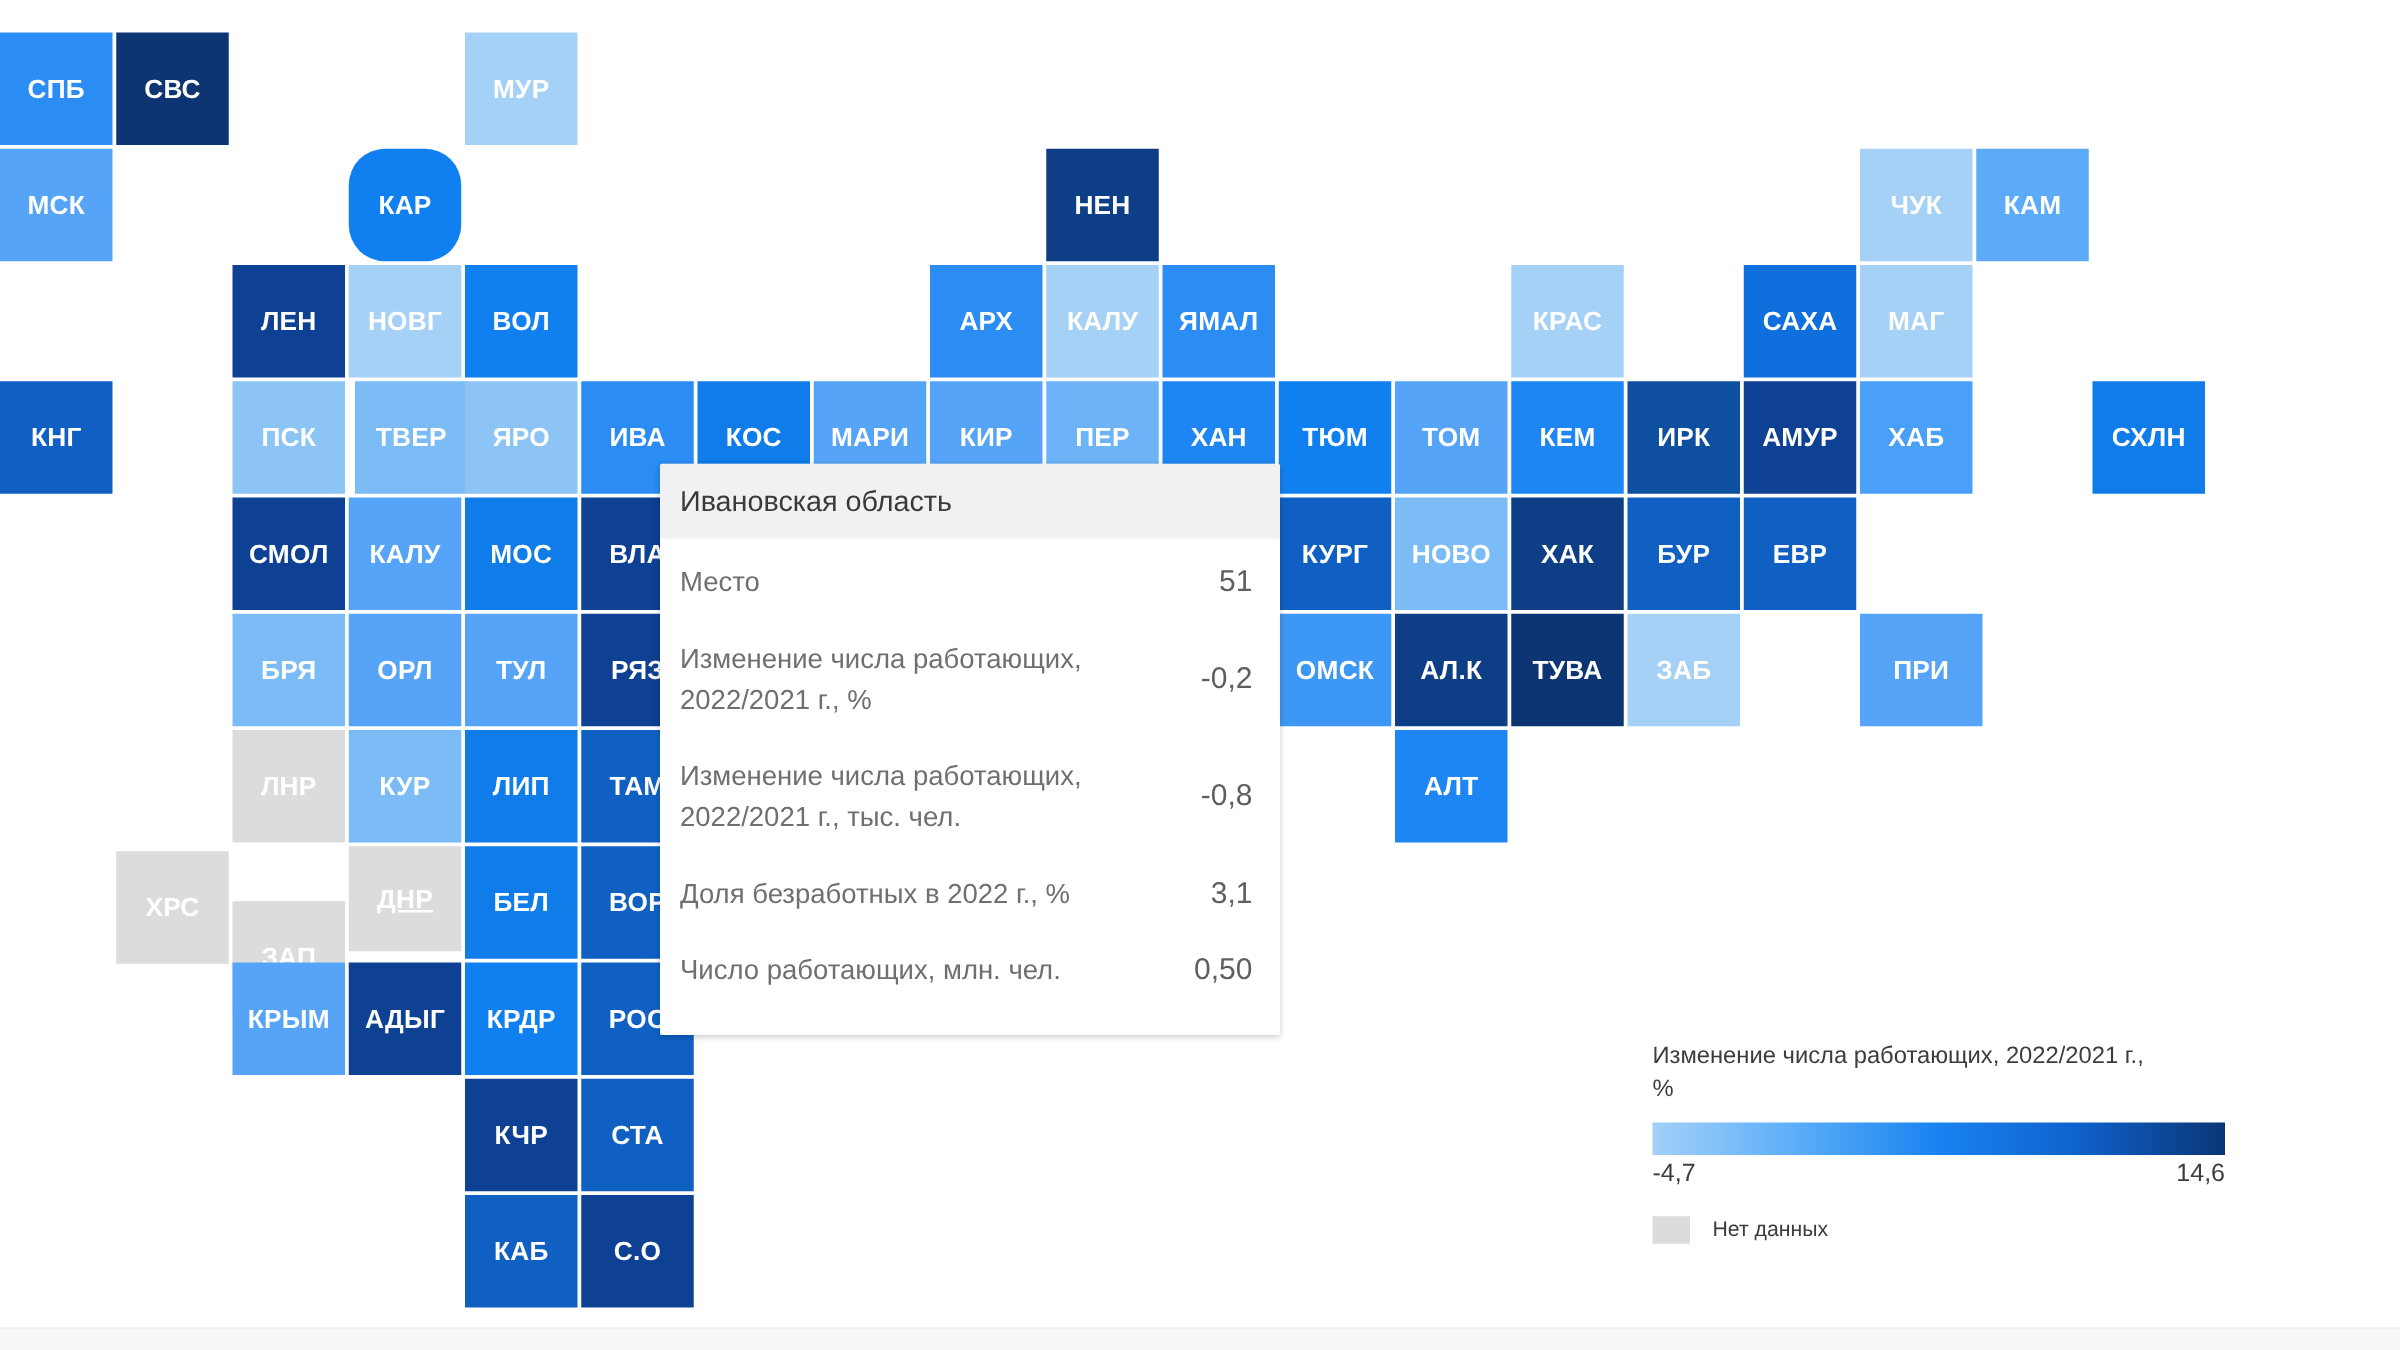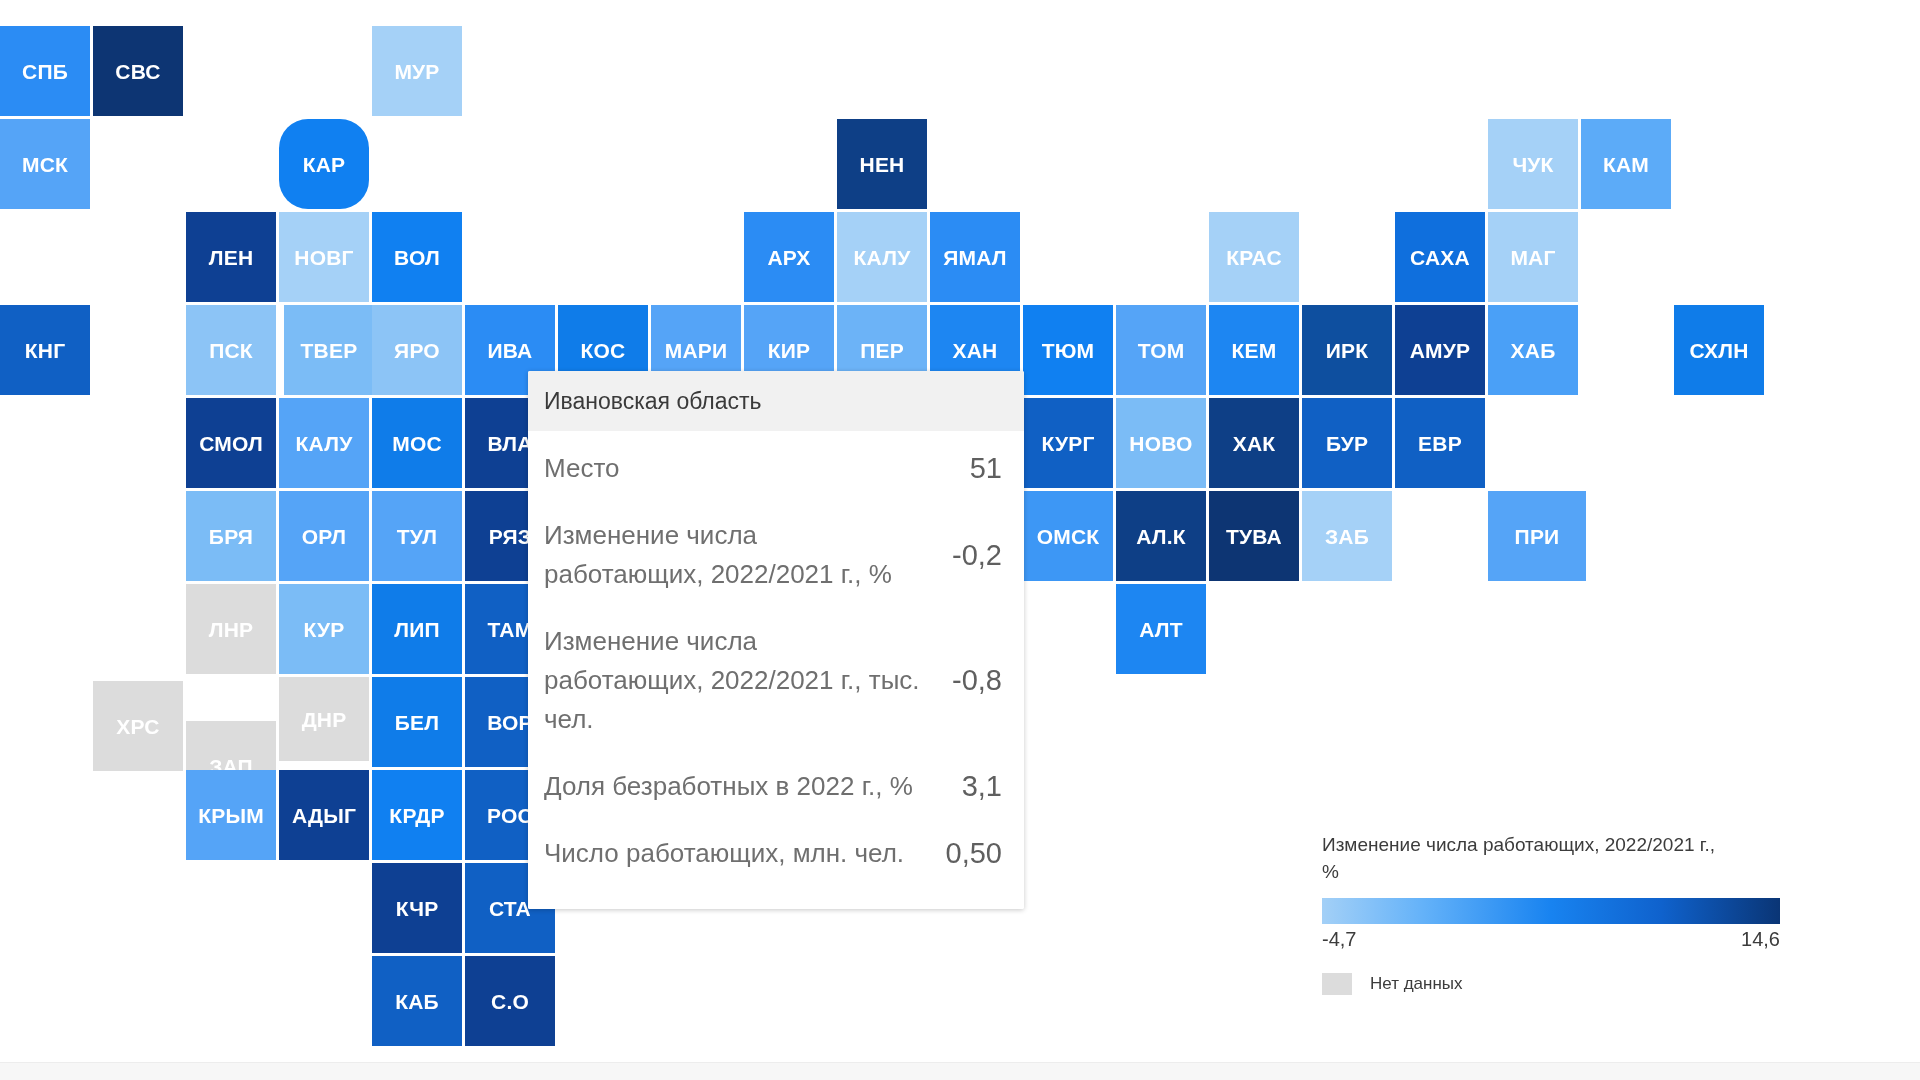--- a/index.html
+++ b/index.html
@@ -79,29 +79,29 @@
 
   .ttrow {
     display: flex;
     align-items: center;
     padding: 14px 22px 14px 16px;
     box-sizing: border-box;
   }
 
   .ttlabel {
     flex: 1 1 auto;
-    font-size: 26px;
+    font-size: 22px;
     color: #6f6f6f;
     line-height: 1.5;
     padding-right: 18px;
   }
 
   .ttvalue {
     flex: 0 0 auto;
-    font-size: 29px;
+    font-size: 24px;
     color: #5f5f5f;
     text-align: right;
     min-width: 62px;
     white-space: nowrap;
   }
 
   
   #legend {
     position: absolute;
     left: 1322px;
@@ -337,21 +337,21 @@
       </div>
       <div class="tile" style="left: 1116px; top: 584px; width: 90px; height: 90px; background: rgb(29, 134, 242);">
         <span class="tlabel">АЛТ</span>
       </div>
       <div class="tile nodata" style="left: 93px; top: 681px; width: 90px; height: 90px; background: rgb(220, 220, 220);">
         <span class="tlabel">ХРС</span>
       </div>
       <div class="tile nodata" style="left: 186px; top: 677px; width: 90px; height: 90px; background: rgb(220, 220, 220); margin-top: 44px;">
         <span class="tlabel">ЗАП</span>
       </div>
-      <div class="tile nodata" style="left: 279px; top: 677px; width: 90px; height: 84px; background: rgb(220, 220, 220);">
+      <div class="tile nodata" style="left: 279px; top: 677px; width: 90px; height: 84px; background: rgb(220, 220, 220); text-decoration: underline;">
         <span class="tlabel">ДНР</span>
       </div>
       <div class="tile" style="left: 372px; top: 677px; width: 90px; height: 90px; background: rgb(15, 124, 233);">
         <span class="tlabel">БЕЛ</span>
       </div>
       <div class="tile" style="left: 465px; top: 677px; width: 90px; height: 90px; background: rgb(16, 96, 196);">
         <span class="tlabel">ВОР</span>
       </div>
       <div class="tile" style="left: 186px; top: 770px; width: 90px; height: 90px; background: rgb(85, 164, 247);">
         <span class="tlabel">КРЫМ</span>

